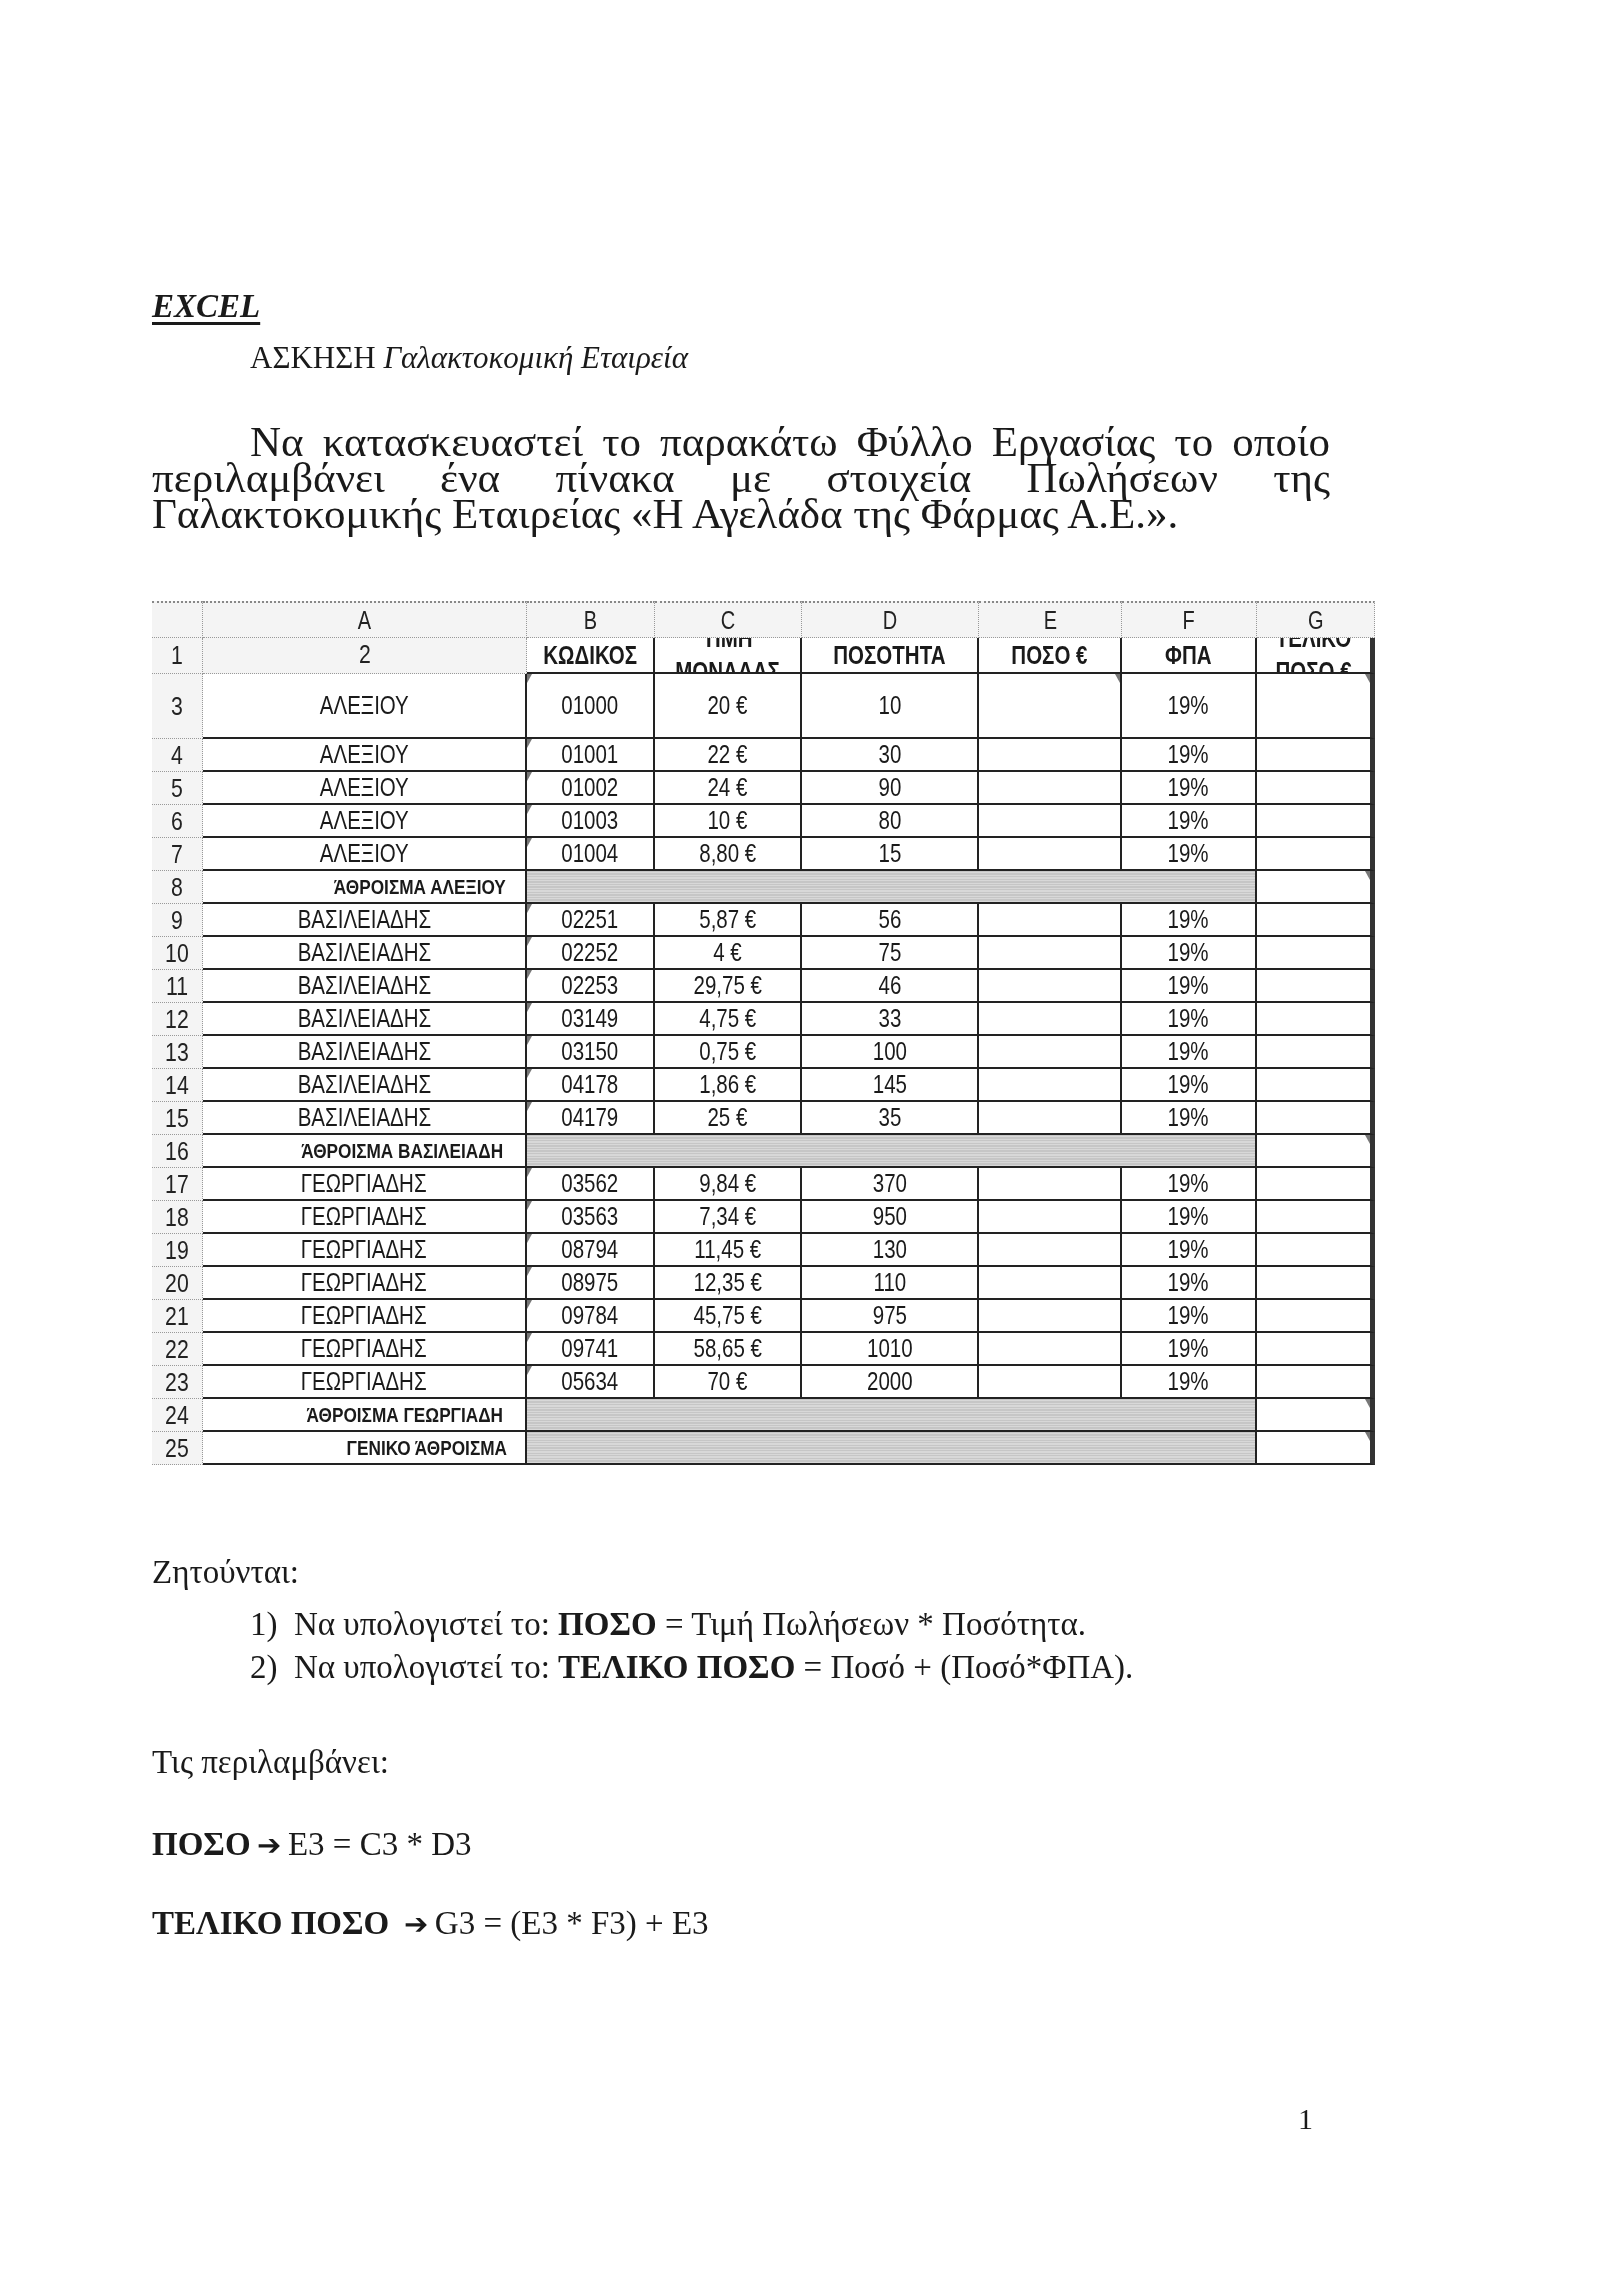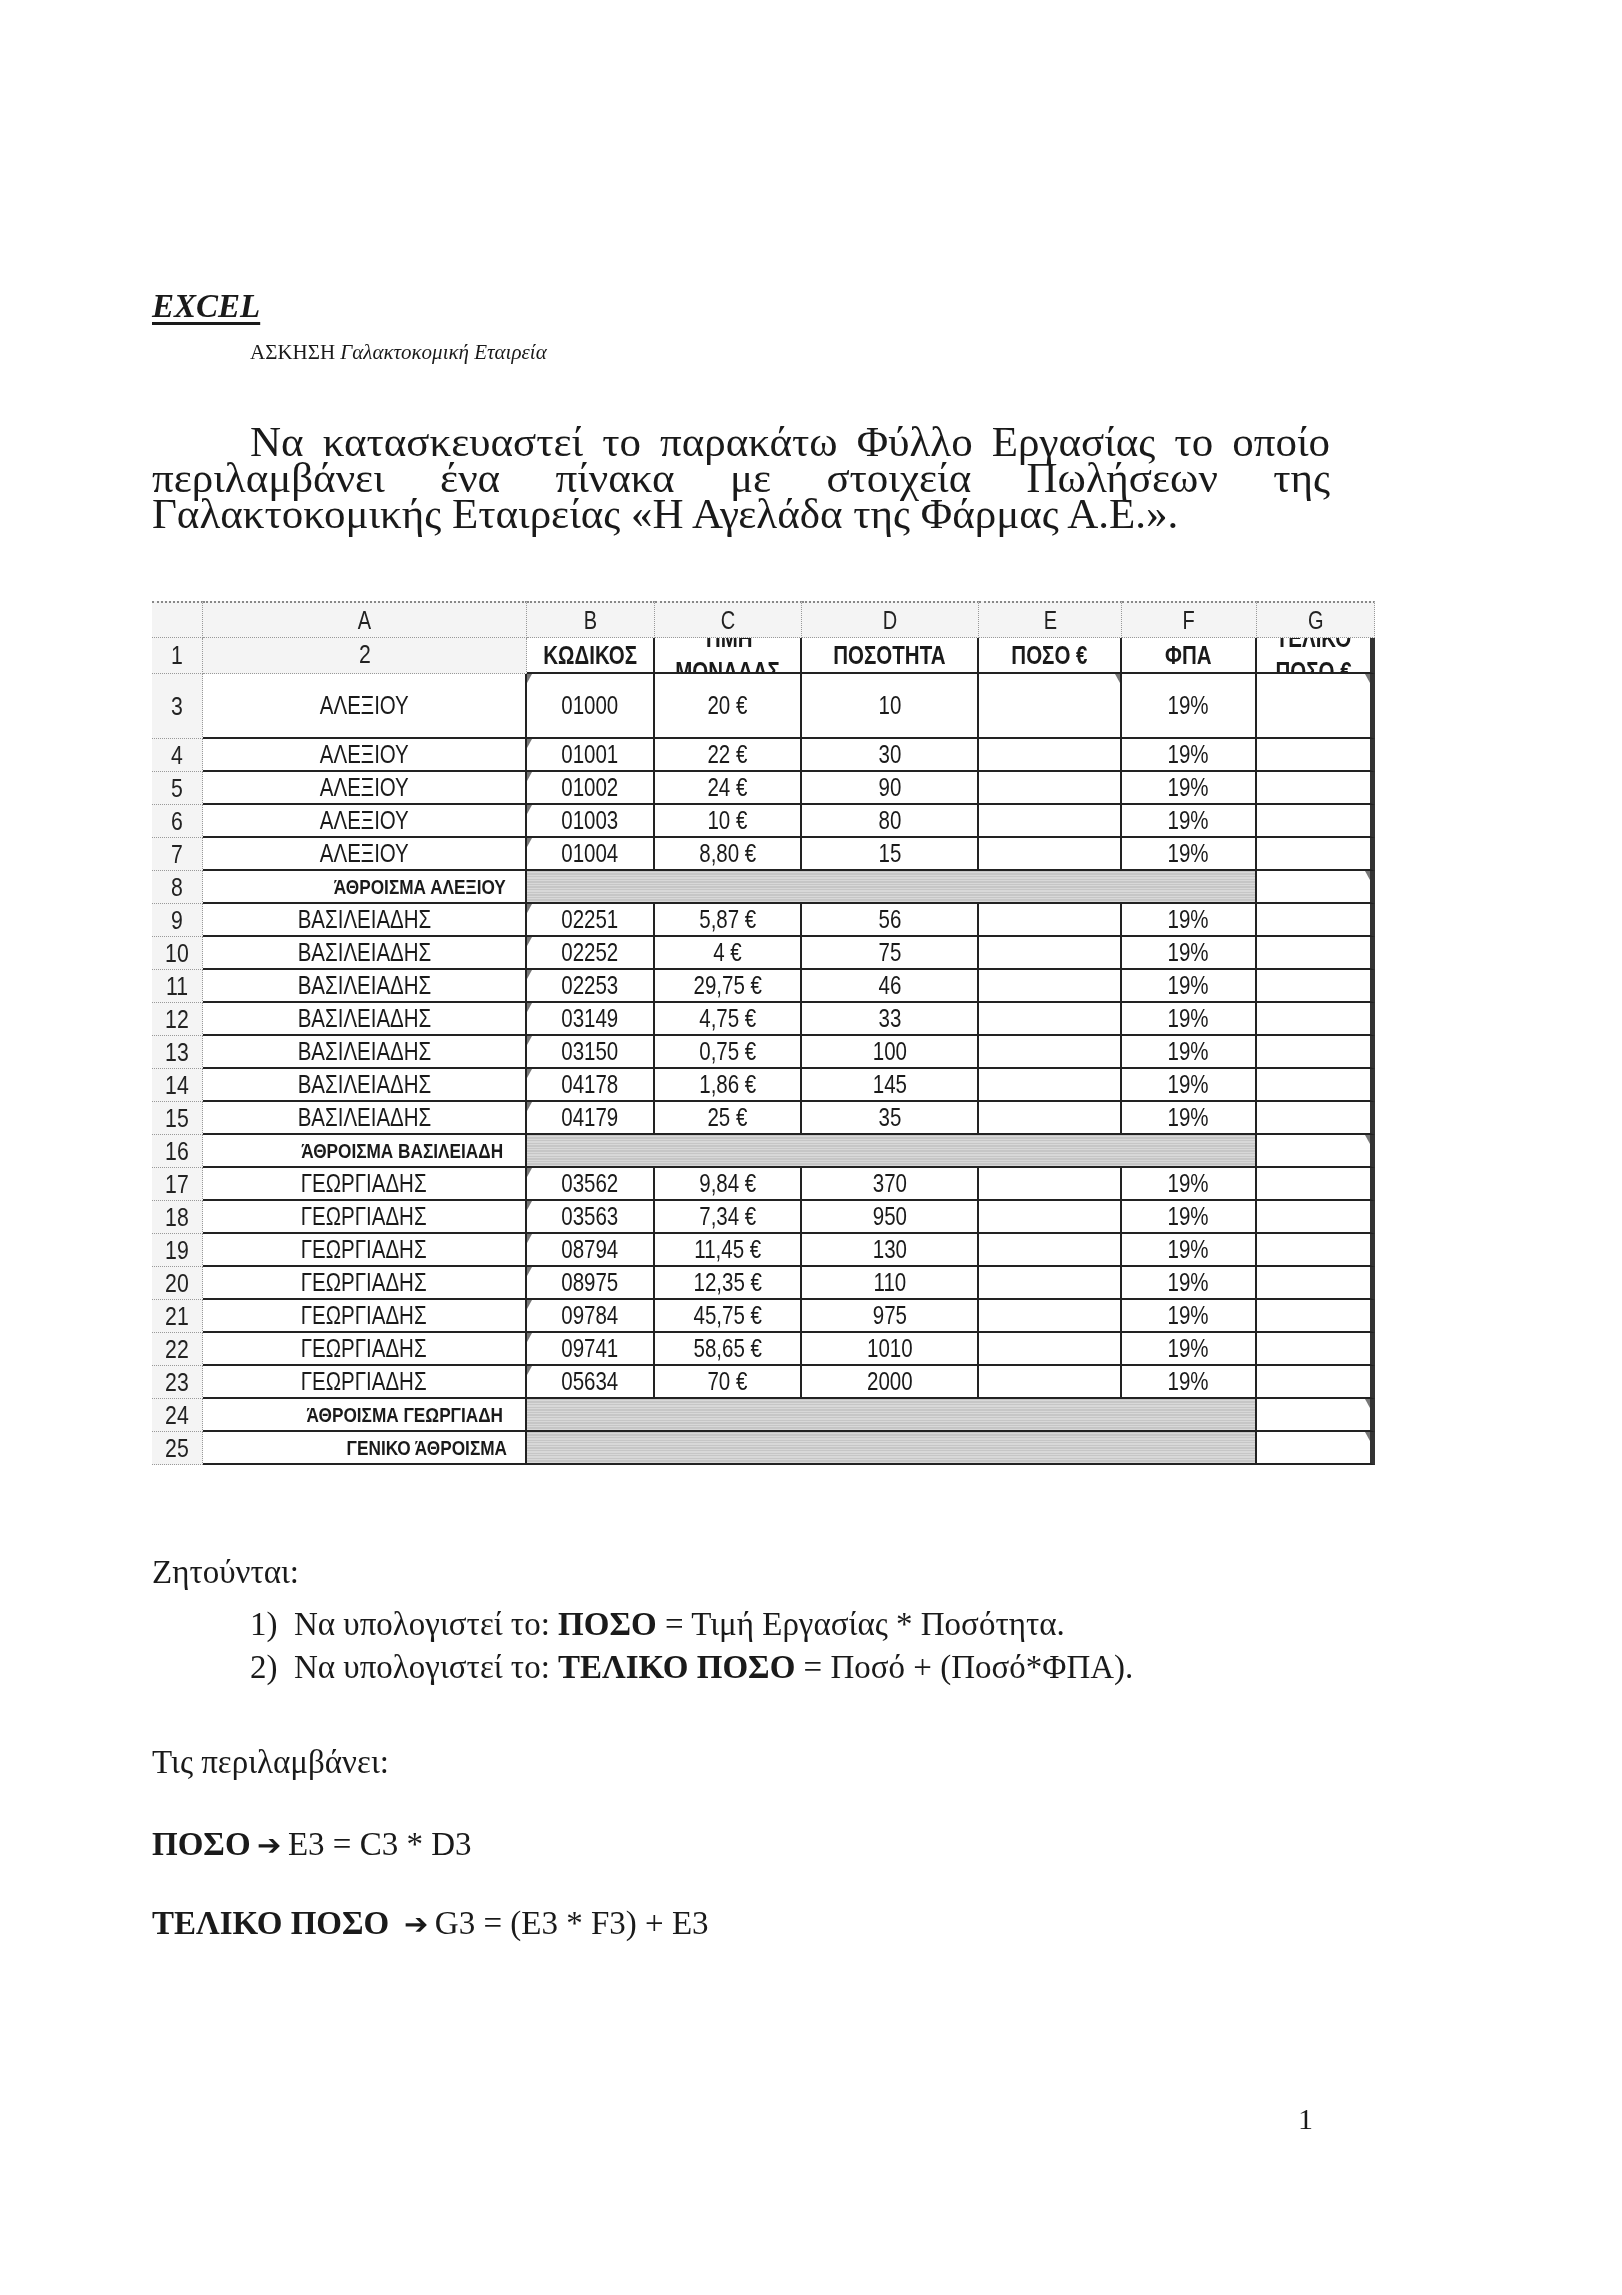--- a/index.html
+++ b/index.html
@@ -1,21 +1,21 @@
 <!DOCTYPE html>
 <html style="font-size:10.5px"><head>
 <meta charset="utf-8">
 <style>
   html, body { margin: 0; padding: 0; background: #ffffff; }
   body { width: 1623px; height: 2295px; position: relative; overflow: hidden;
          font-family: "Liberation Serif", "DejaVu Serif", serif; color: #1a1a1a; }
 
   .title { position: absolute; left: 152px; top: 288px; font-size: 33px; font-weight: bold;
            text-decoration: underline; text-decoration-thickness: 2.6px; text-underline-offset: 5.2px; font-style: italic; }
-  .subtitle { position: absolute; left: 250px; top: 340px; font-size: 21px; }
+  .subtitle { position: absolute; left: 250px; top: 340px; font-size: 31px; }
   .subtitle .it { font-style: italic; }
   .intro { position: absolute; left: 152px; top: 424px; width: 1178px; font-size: 43px;
            line-height: 36px; text-indent: 98px; text-align: justify; }
 
   
   .sheet { position: absolute; left: 152px; top: 601px; width: 1224px; height: 928px; }
   .grid { position: absolute; left: 0; top: 0; width: 100%; height: 100%;
           display: grid;
           grid-template-columns: 51px 324px 128px 147px 177px 143px 135px 118px;
           grid-template-rows: 37px 36px 65px repeat(23, 33px);
@@ -605,21 +605,21 @@
       </div>
       <div class="c shade" style="grid-column: span 5;"></div>
       <div class="c lastcol tri">
         <span></span>
       </div>
     </div>
 </div>
 
 <div class="req-head">Ζητούνται:</div>
 <div class="req" style="top:1606px;">
-  <span>1)</span>&nbsp;&nbsp;<span>Να υπολογιστεί το: </span><b>ΠΟΣΟ</b><span> = Τιμή Εργασίας * Ποσότητα.</span>
+  <span>1)</span>&nbsp;&nbsp;<span>Να υπολογιστεί το: </span><b>ΠΟΣΟ</b><span> = Τιμή Πωλήσεων * Ποσότητα.</span>
 </div>
 <div class="req" style="top:1649px;">
   <span>2)</span>&nbsp;&nbsp;<span>Να υπολογιστεί το: </span><b>ΤΕΛΙΚΟ ΠΟΣΟ</b><span> = Ποσό + (Ποσό*ΦΠΑ).</span>
 </div>
 
 <div class="fn-head">Τις περιλαμβάνει:</div>
 <div class="fn" style="top:1826px;">
   <b>ΠΟΣΟ</b><span class="arrow">➔</span><span>E3 = C3 * D3</span>
 </div>
 <div class="fn" style="top:1905px;">

